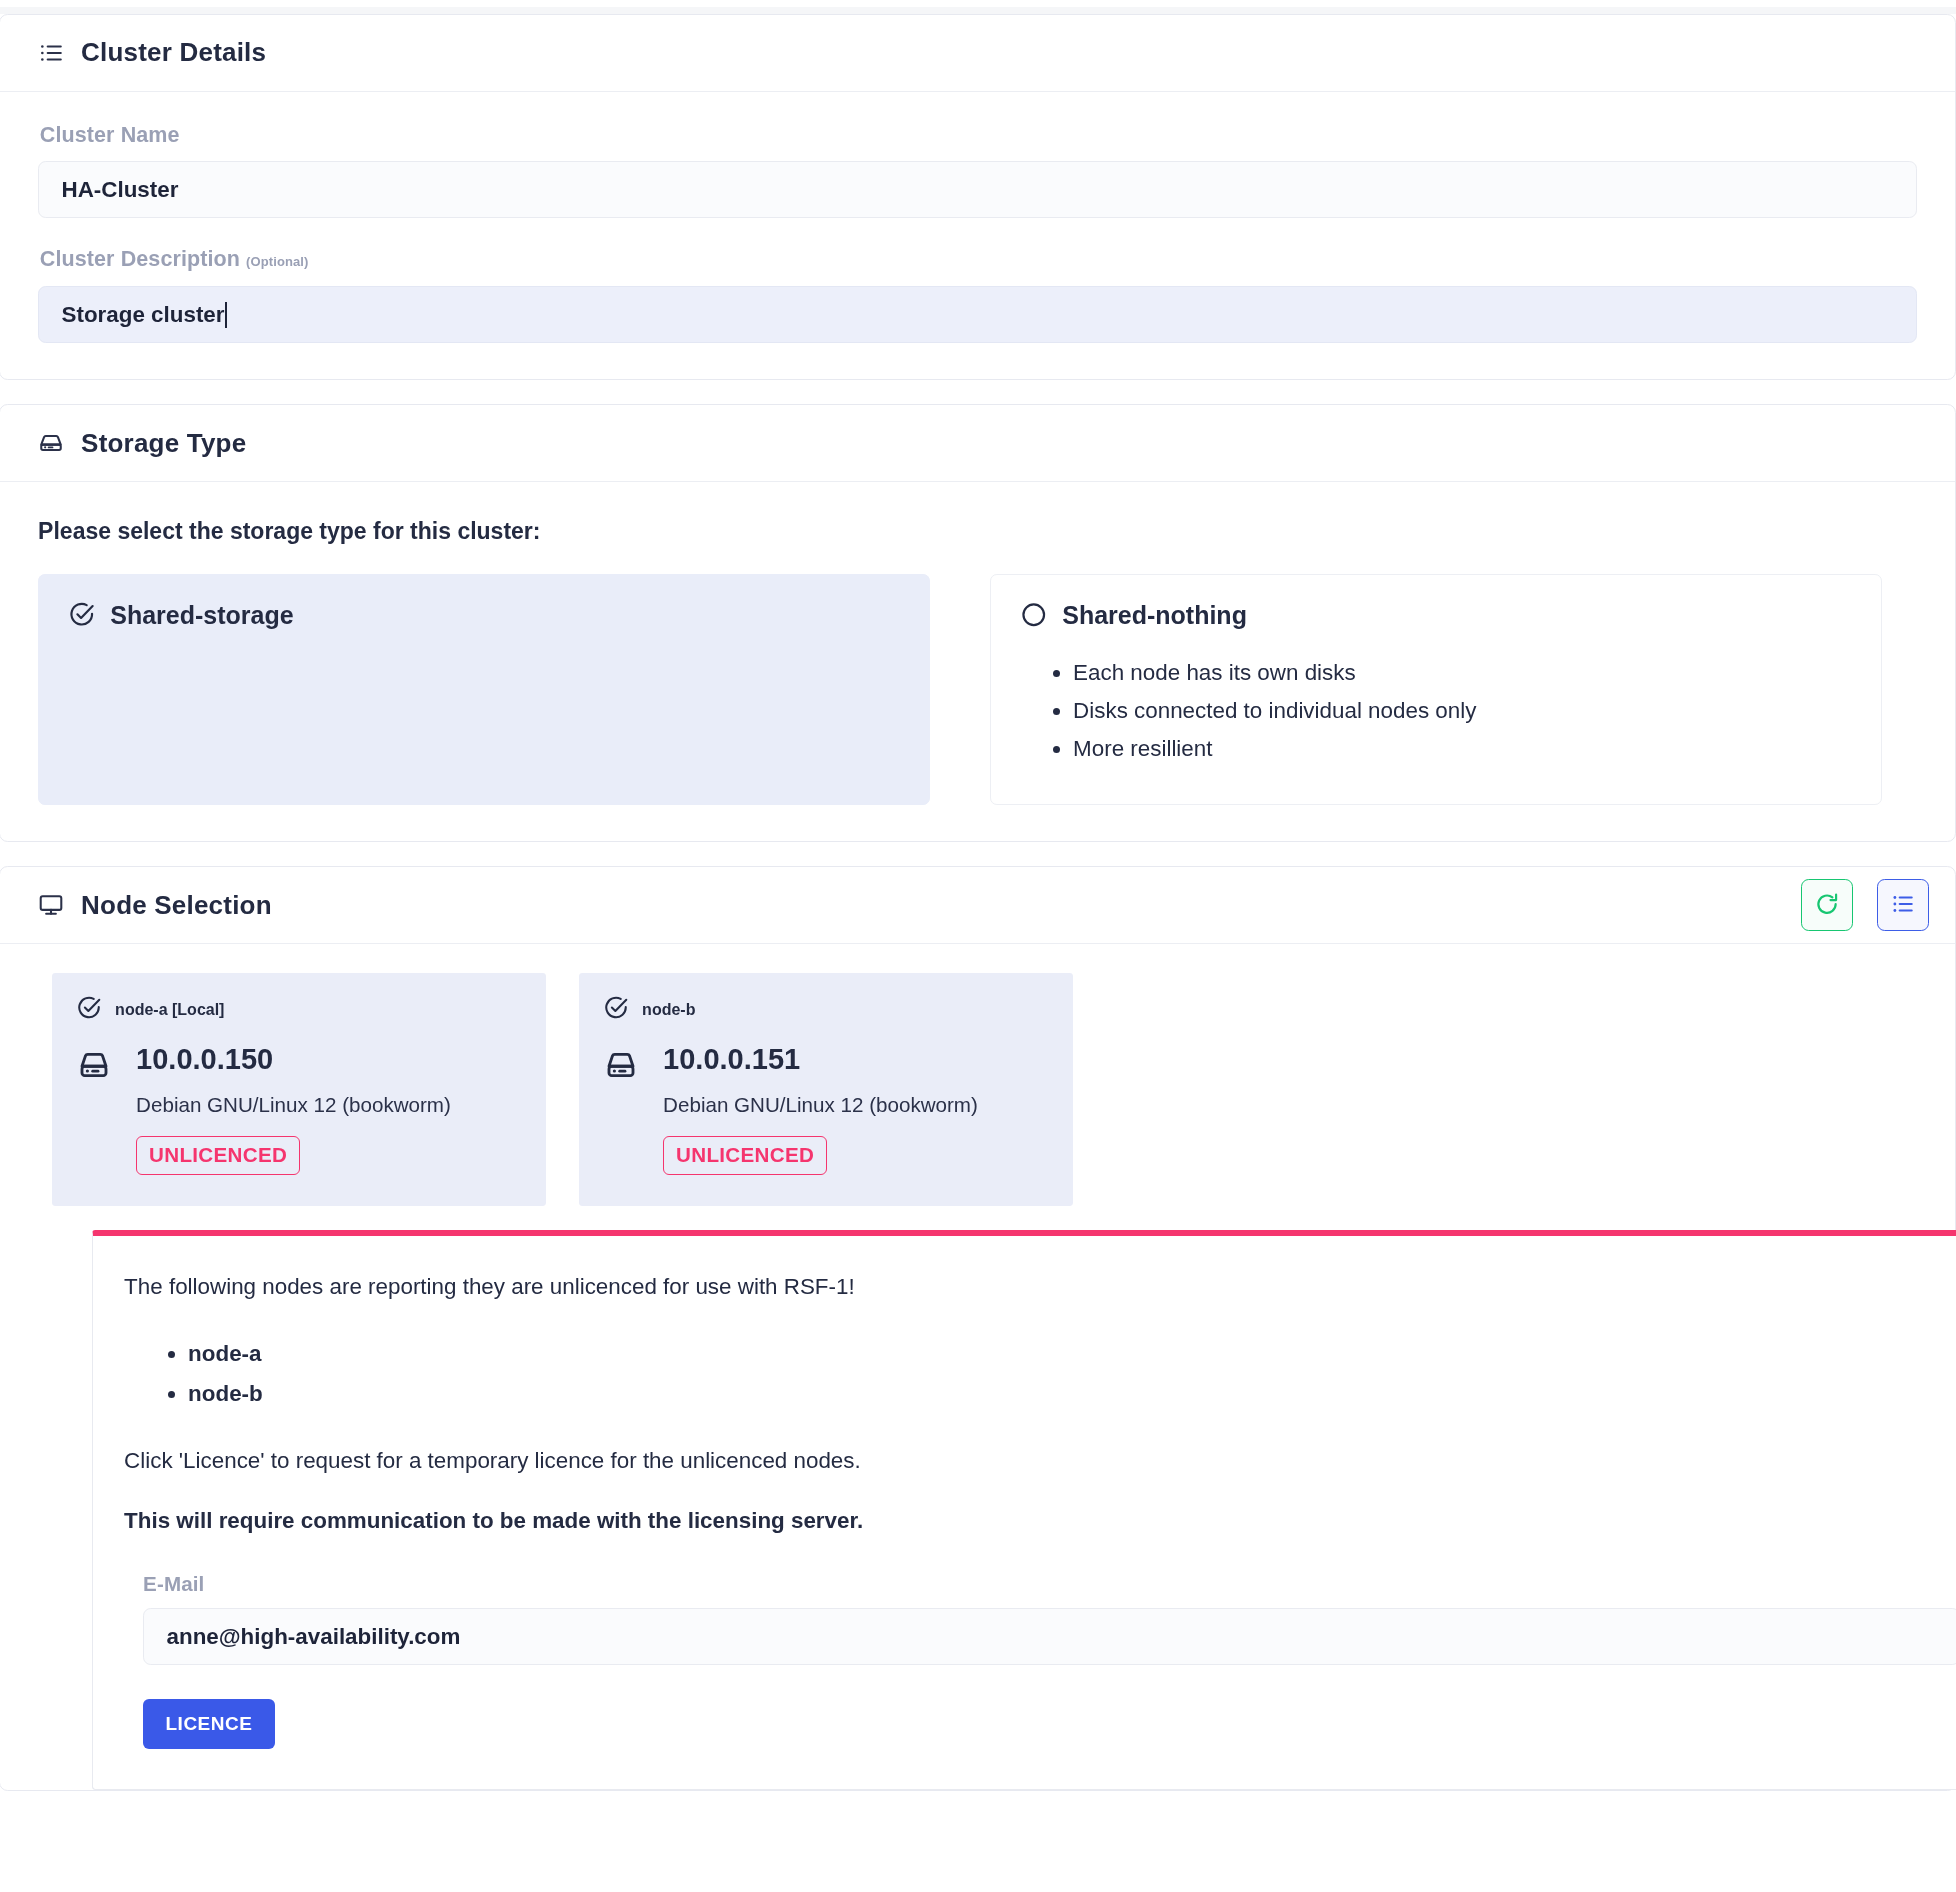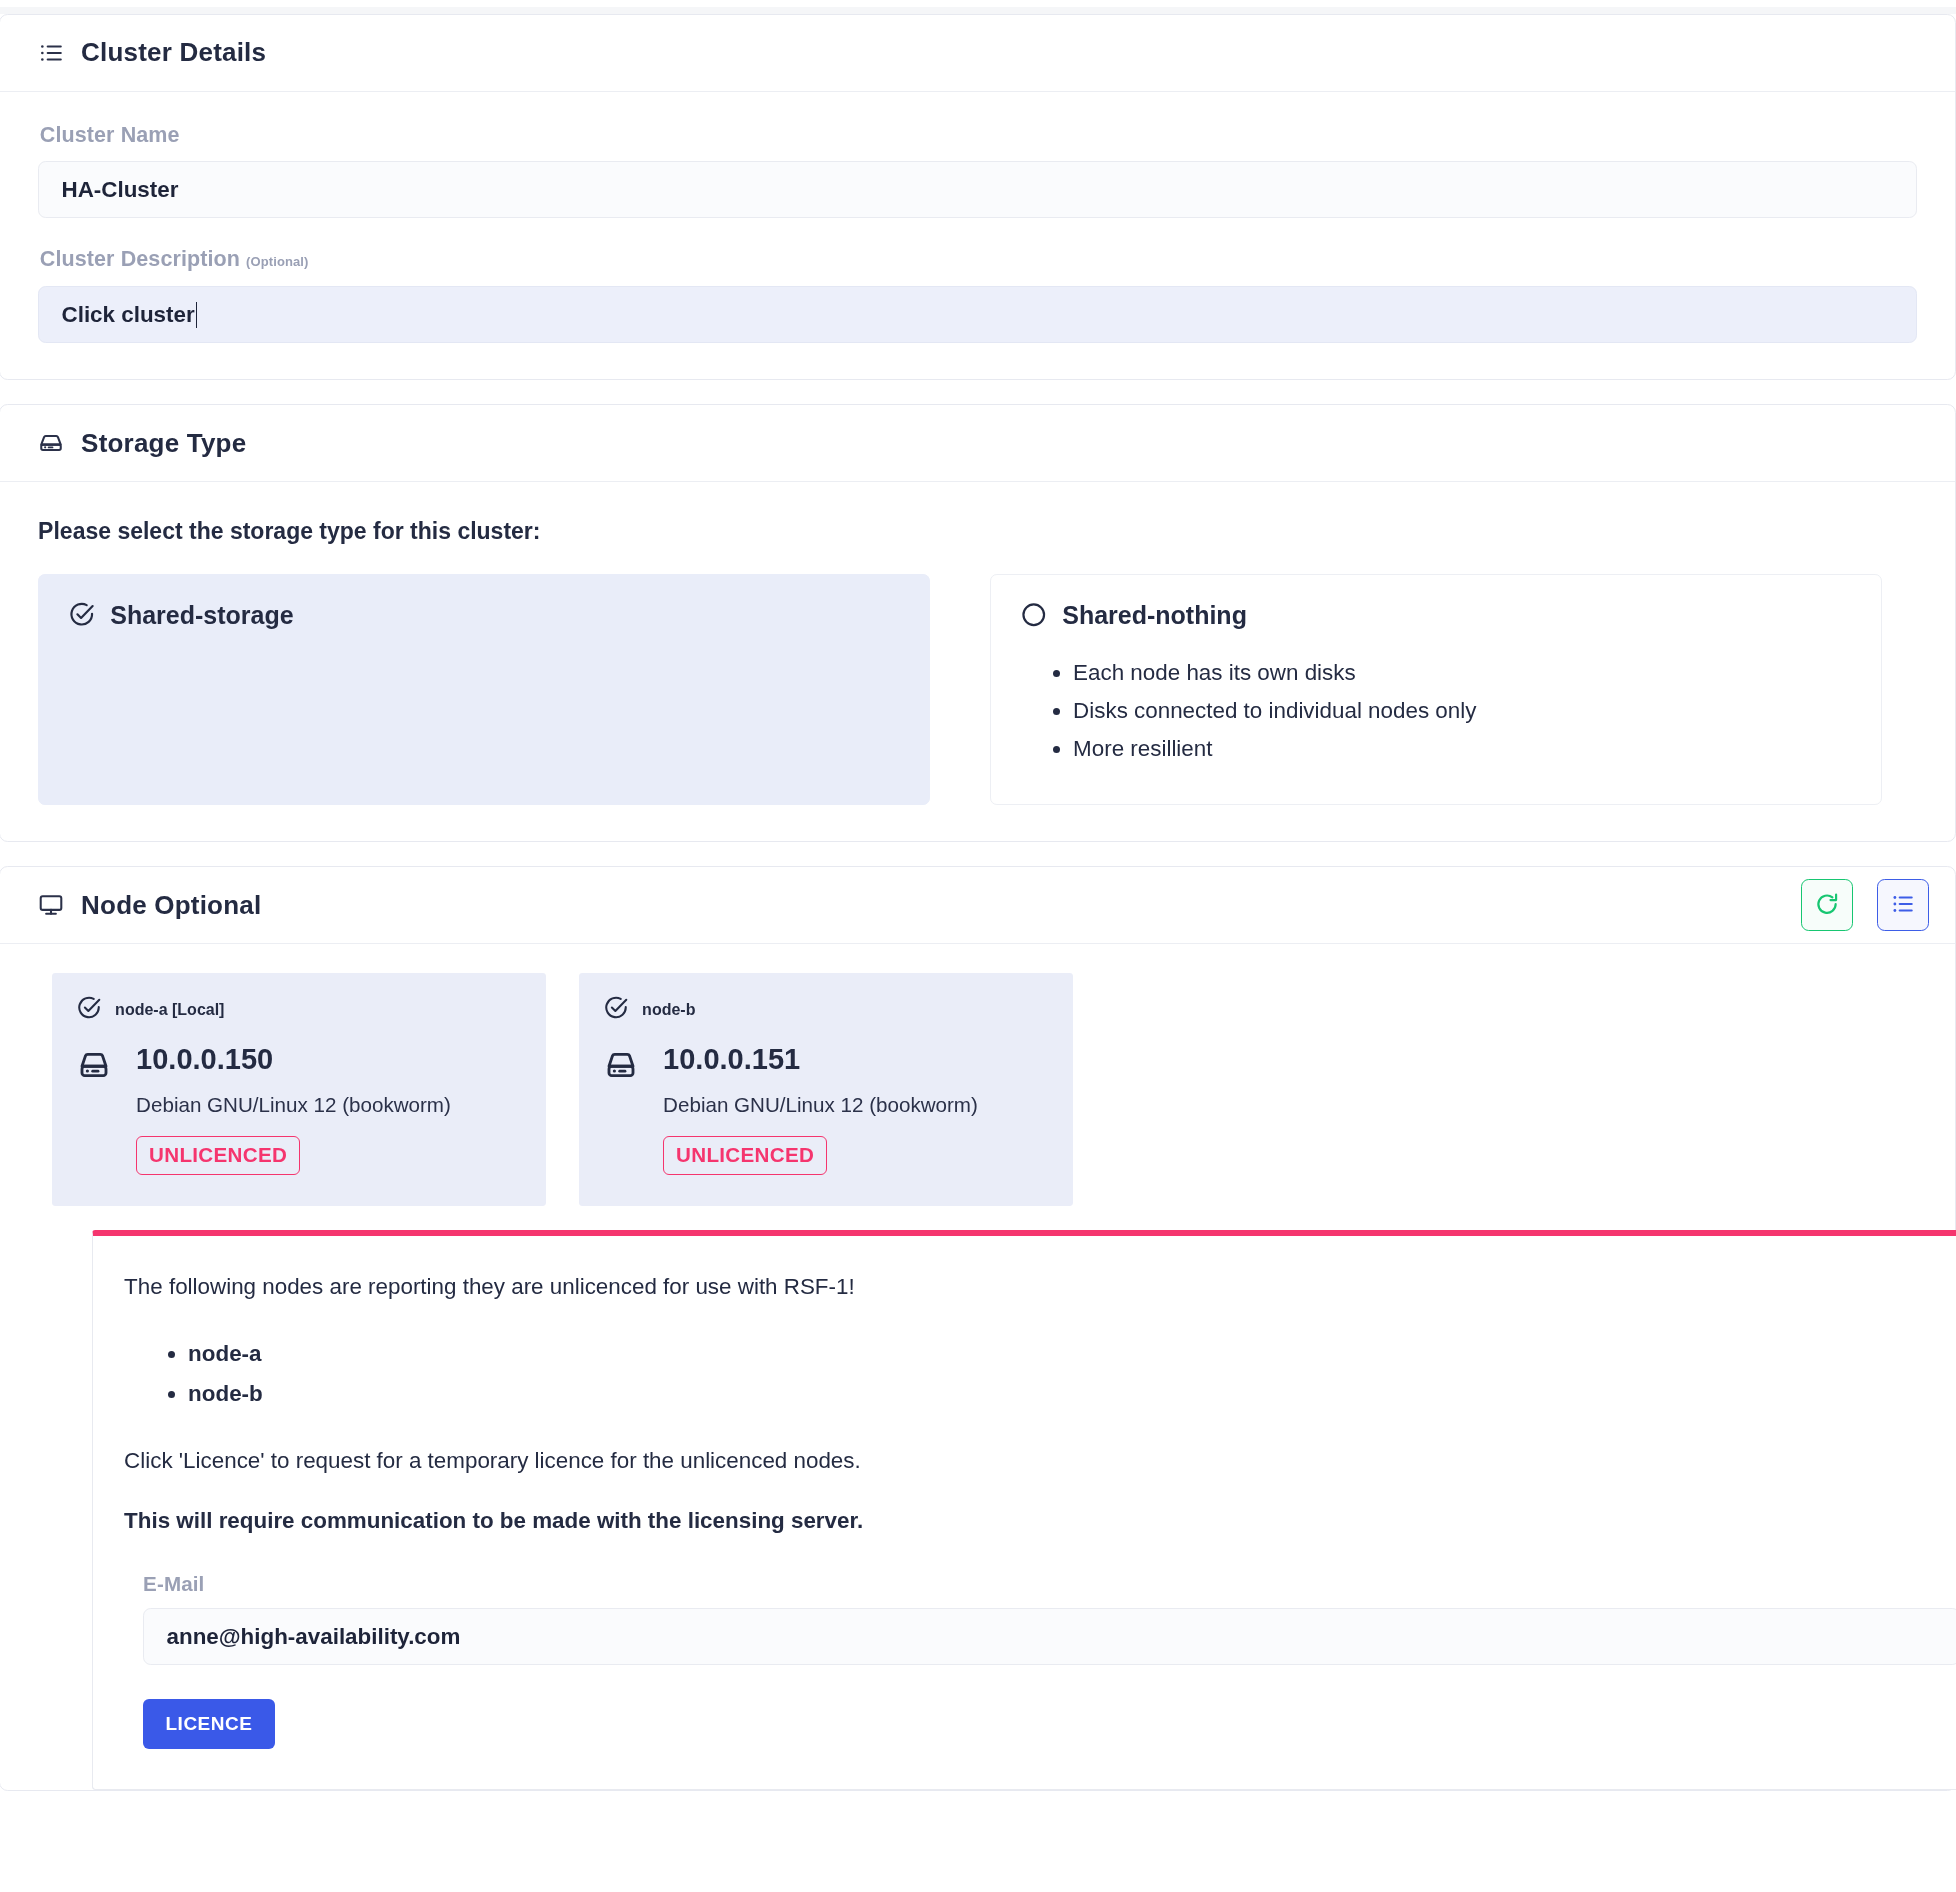--- a/index.html
+++ b/index.html
@@ -257,21 +257,21 @@
         <div class="text-input">
           <span>HA-Cluster</span>
         </div>
       </div>
       <div class="field">
         <div class="field-label">
           <span>Cluster Description</span>
           <span class="optional">(Optional)</span>
         </div>
         <div class="text-input focused">
-          <span>Click cluster</span>
+          <span>Storage cluster</span>
             <span class="caret"></span>
         </div>
       </div>
     </div>
   </section>
 
   <section class="panel">
     <div class="panel-head">
       <span class="icon">
         <svg width="26" height="26" viewBox="0 0 24 24" fill="none" stroke="currentColor" stroke-width="1.9" stroke-linejoin="round">
@@ -321,21 +321,21 @@
 
   <section class="panel">
     <div class="panel-head">
       <span class="icon">
         <svg width="26" height="26" viewBox="0 0 24 24" fill="none" stroke="currentColor" stroke-width="1.9" stroke-linecap="round" stroke-linejoin="round">
           <rect x="2.5" y="4" width="19" height="12.5" rx="1.8"></rect>
           <line x1="12" y1="16.5" x2="12" y2="20"></line>
           <line x1="7.5" y1="20" x2="16.5" y2="20"></line>
         </svg>
       </span>
-      <span class="title">Node Optional</span>
+      <span class="title">Node Selection</span>
 
       <div class="head-actions">
         <div class="icon-btn green">
           <span>
             <svg width="26" height="26" viewBox="0 0 24 24" fill="none" stroke="currentColor" stroke-width="2" stroke-linecap="round" stroke-linejoin="round">
               <path d="M20 12 A8 8 0 1 1 17 5.9"></path>
               <polyline points="20.4,3.2 20.4,8.4 15.2,8.4"></polyline>
             </svg>
           </span>
         </div>

